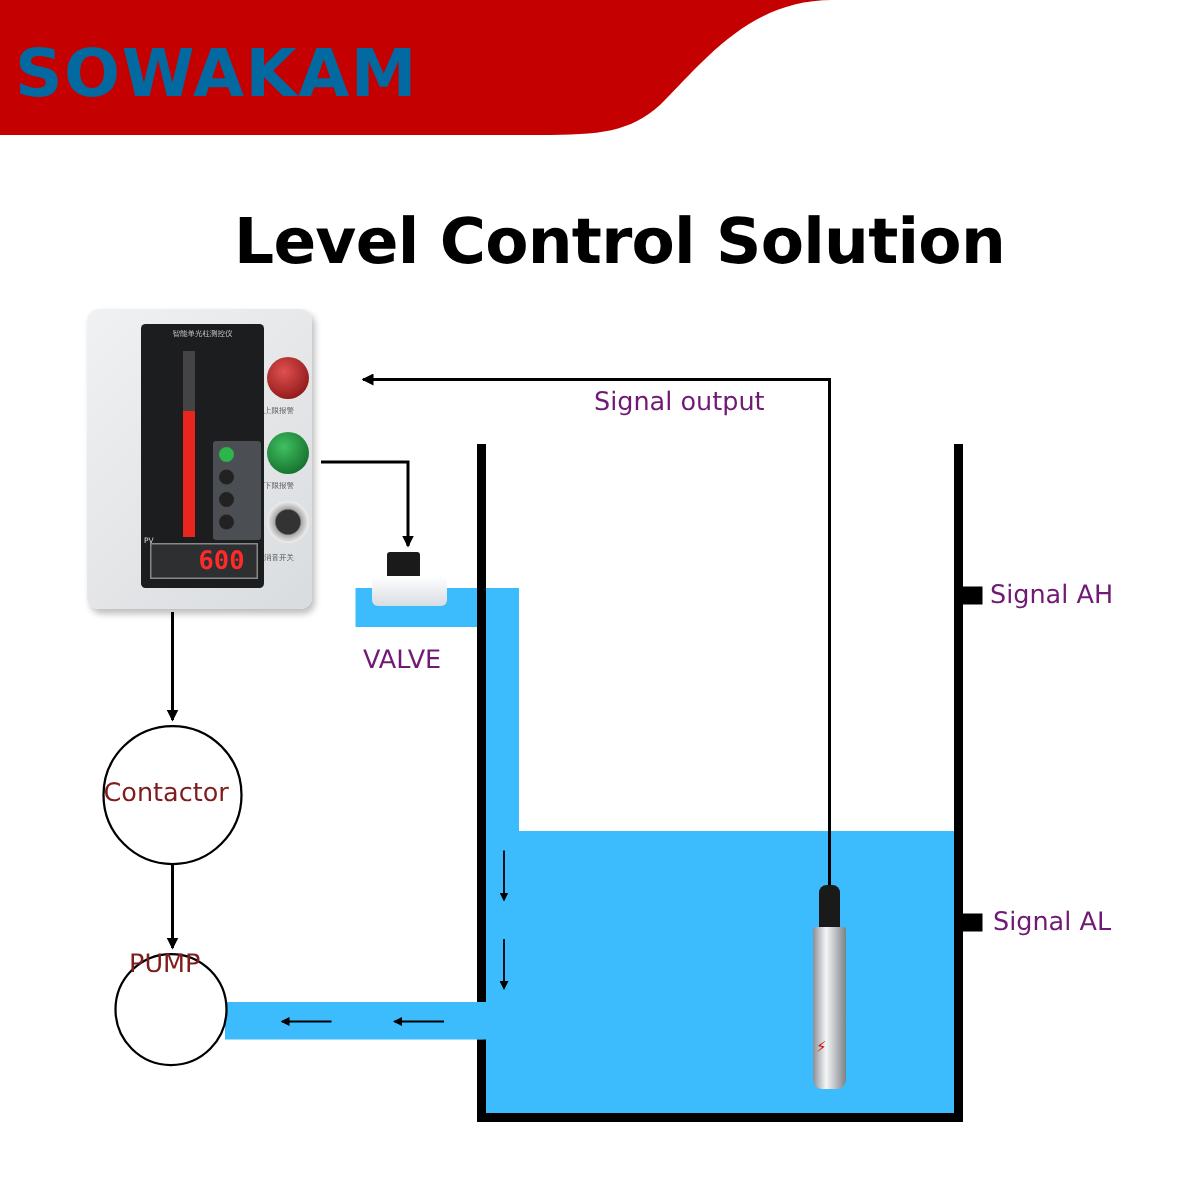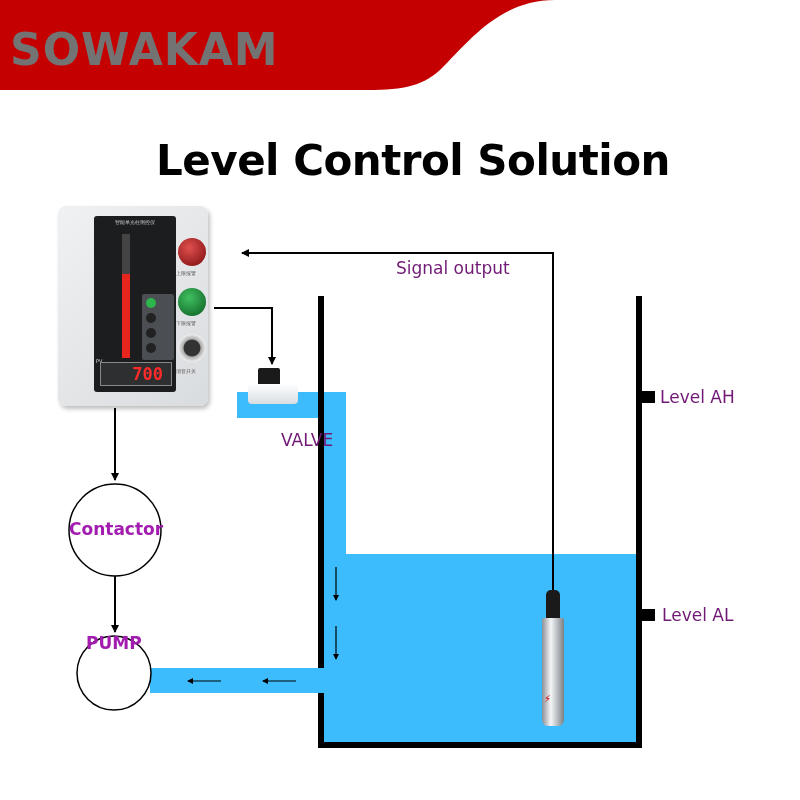--- a/index.html
+++ b/index.html
@@ -1,21 +1,21 @@
 <!DOCTYPE html>
 <html><head>
 <meta charset="utf-8">
 <style>
   html, body { margin:0; padding:0; background:#ffffff; }
   body { width:800px; height:800px; position:relative; overflow:hidden; font-family:"DejaVu Sans", sans-serif; }
   #banner-svg { position:absolute; left:0; top:0; }
-  .brand { position:absolute; left:10px; top:24px; font-family:"DejaVu Sans", sans-serif; font-weight:bold; font-size:44px; color:#737373; letter-spacing:1px; }
+  .brand { position:absolute; left:10px; top:24px; font-family:"DejaVu Sans", sans-serif; font-weight:bold; font-size:44px; color:#0369a1; letter-spacing:1px; }
   .title { position:absolute; left:0; width:826px; top:136px; text-align:center; font-family:"DejaVu Sans", sans-serif; font-weight:bold; font-size:42px; color:#000; letter-spacing:-0.5px; }
   .lbl { position:absolute; font-family:"DejaVu Sans", sans-serif; color:#701a75; font-size:17px; }
-  .red { color:#a21caf;font-weight:bold; }
+  .red { color:#7f1d1d; }
   #diagram { position:absolute; left:0; top:0; }
   
   .ctrl { position:absolute; left:58px; top:206px; width:150px; height:200px; background:linear-gradient(135deg,#f0f1f2,#d9dcdf); border-radius:8px; box-shadow:2px 3px 4px rgba(0,0,0,0.25); }
   .ctrl .panel { position:absolute; left:36px; top:10px; width:82px; height:176px; background:#1b1d1f; border-radius:3px; }
   .ctrl .panel-title { position:absolute; left:0; width:100%; top:3px; text-align:center; color:#ccc; font-size:5px; }
   .ctrl .bar { position:absolute; left:28px; top:18px; width:8px; height:124px; background:#444; }
   .ctrl .bar-fill { position:absolute; left:0; bottom:0; width:100%; height:68%; background:#e8251f; }
   .ctrl .keys { position:absolute; left:48px; top:78px; width:32px; height:66px; background:#4b4e52; border-radius:2px; }
   .ctrl .key { position:absolute; left:4px; width:10px; height:10px; border-radius:50%; background:#222; }
   .ctrl .key.set { background:#2bb54a; }
@@ -96,38 +96,38 @@
         <div class="bar-fill"></div>
       </div>
     <div class="keys">
       <div class="key set" style="top:4px"></div>
       <div class="key" style="top:19px"></div>
       <div class="key" style="top:34px"></div>
       <div class="key" style="top:49px"></div>
     </div>
     <div class="pv">PV</div>
     <div class="disp">
-        <span>700</span>
+        <span>600</span>
       </div>
   </div>
   <div class="lamp r"></div>
   <div class="lamp-lbl" style="top:64px">上限报警</div>
   <div class="lamp g"></div>
   <div class="lamp-lbl" style="top:114px">下限报警</div>
   <div class="knob"></div>
   <div class="lamp-lbl" style="top:162px">消音开关</div>
 </div>
 
 <div class="valve">
   <div class="coil"></div>
   <div class="body"></div>
 </div>
 
 <div class="probe-top"></div>
 <div class="probe-body"></div>
 <div class="probe-mark">⚡</div>
 
 <div class="lbl" style="left:396px; top:258px;">Signal output</div>
-<div class="lbl" style="left:242px; top:430px;margin-left:39px;">VALVE</div>
+<div class="lbl" style="left:242px; top:430px;">VALVE</div>
 <div class="lbl red" style="left:69px; top:519px; font-size:17px;">Contactor</div>
 <div class="lbl red" style="left:86px; top:633px;">PUMP</div>
-<div class="lbl" style="left:660px; top:387px;">Level AH</div>
-<div class="lbl" style="left:662px; top:605px;">Level AL</div>
+<div class="lbl" style="left:660px; top:387px;">Signal AH</div>
+<div class="lbl" style="left:662px; top:605px;">Signal AL</div>
 
 </body></html>

